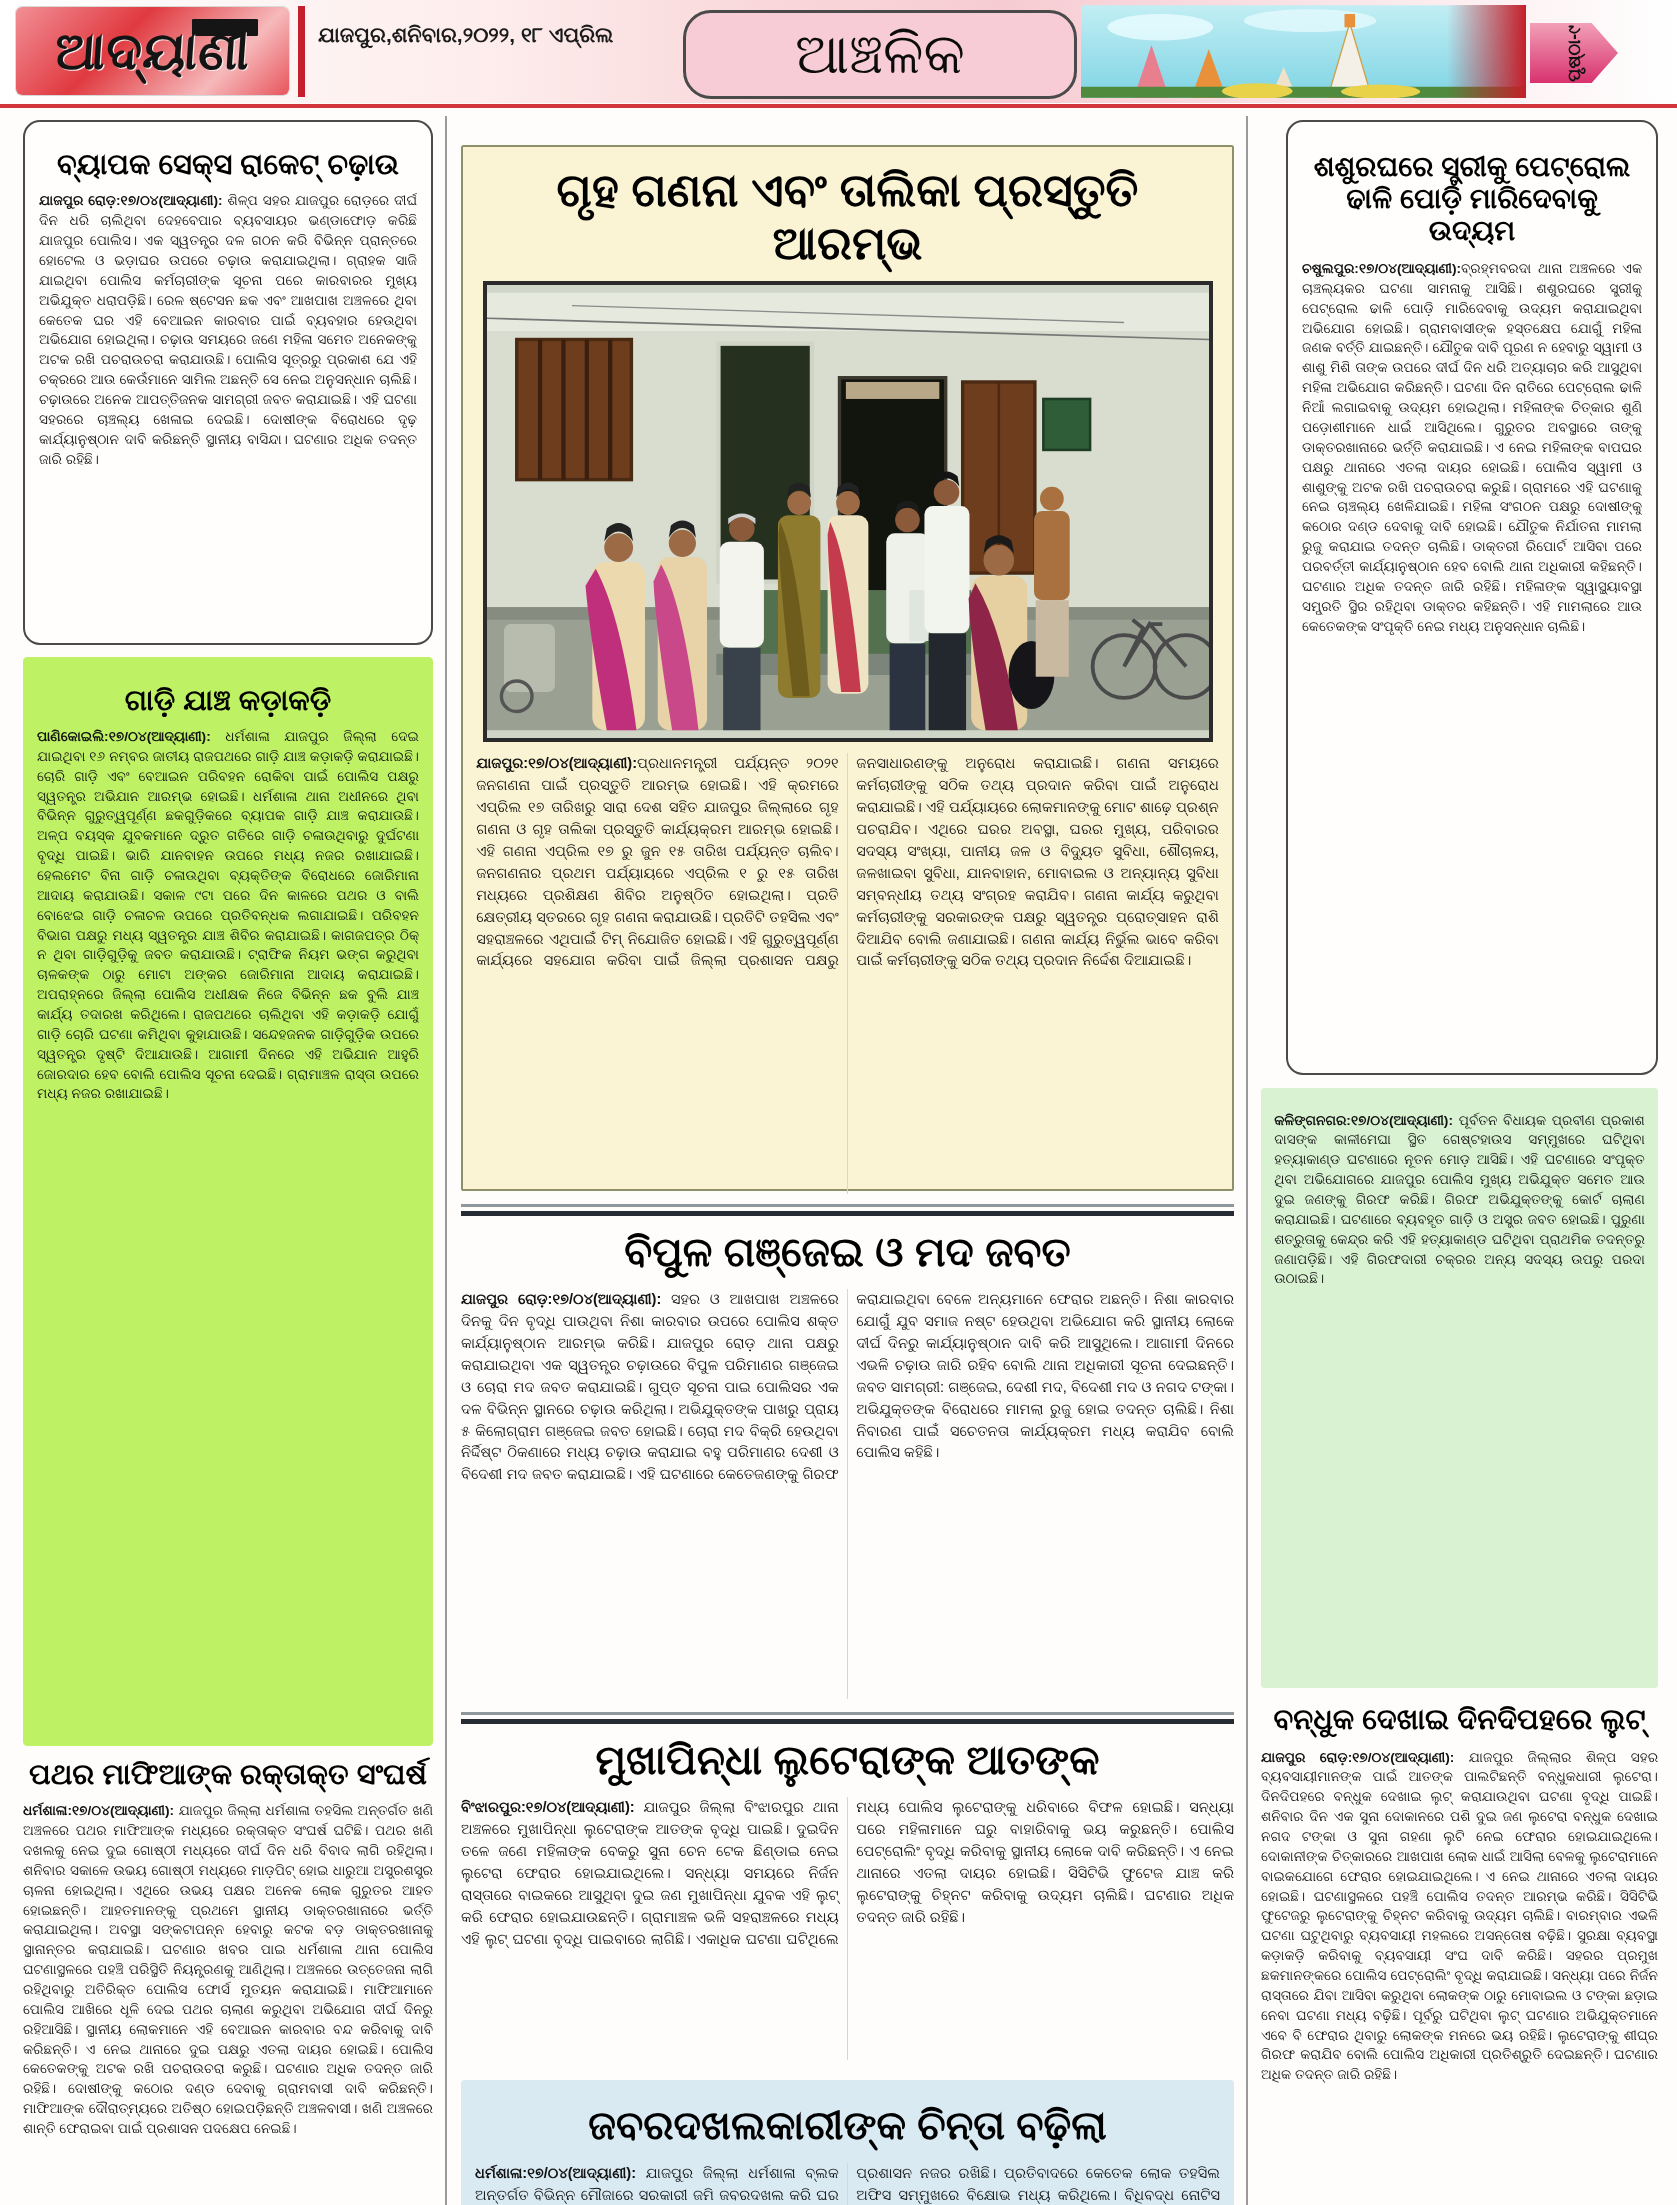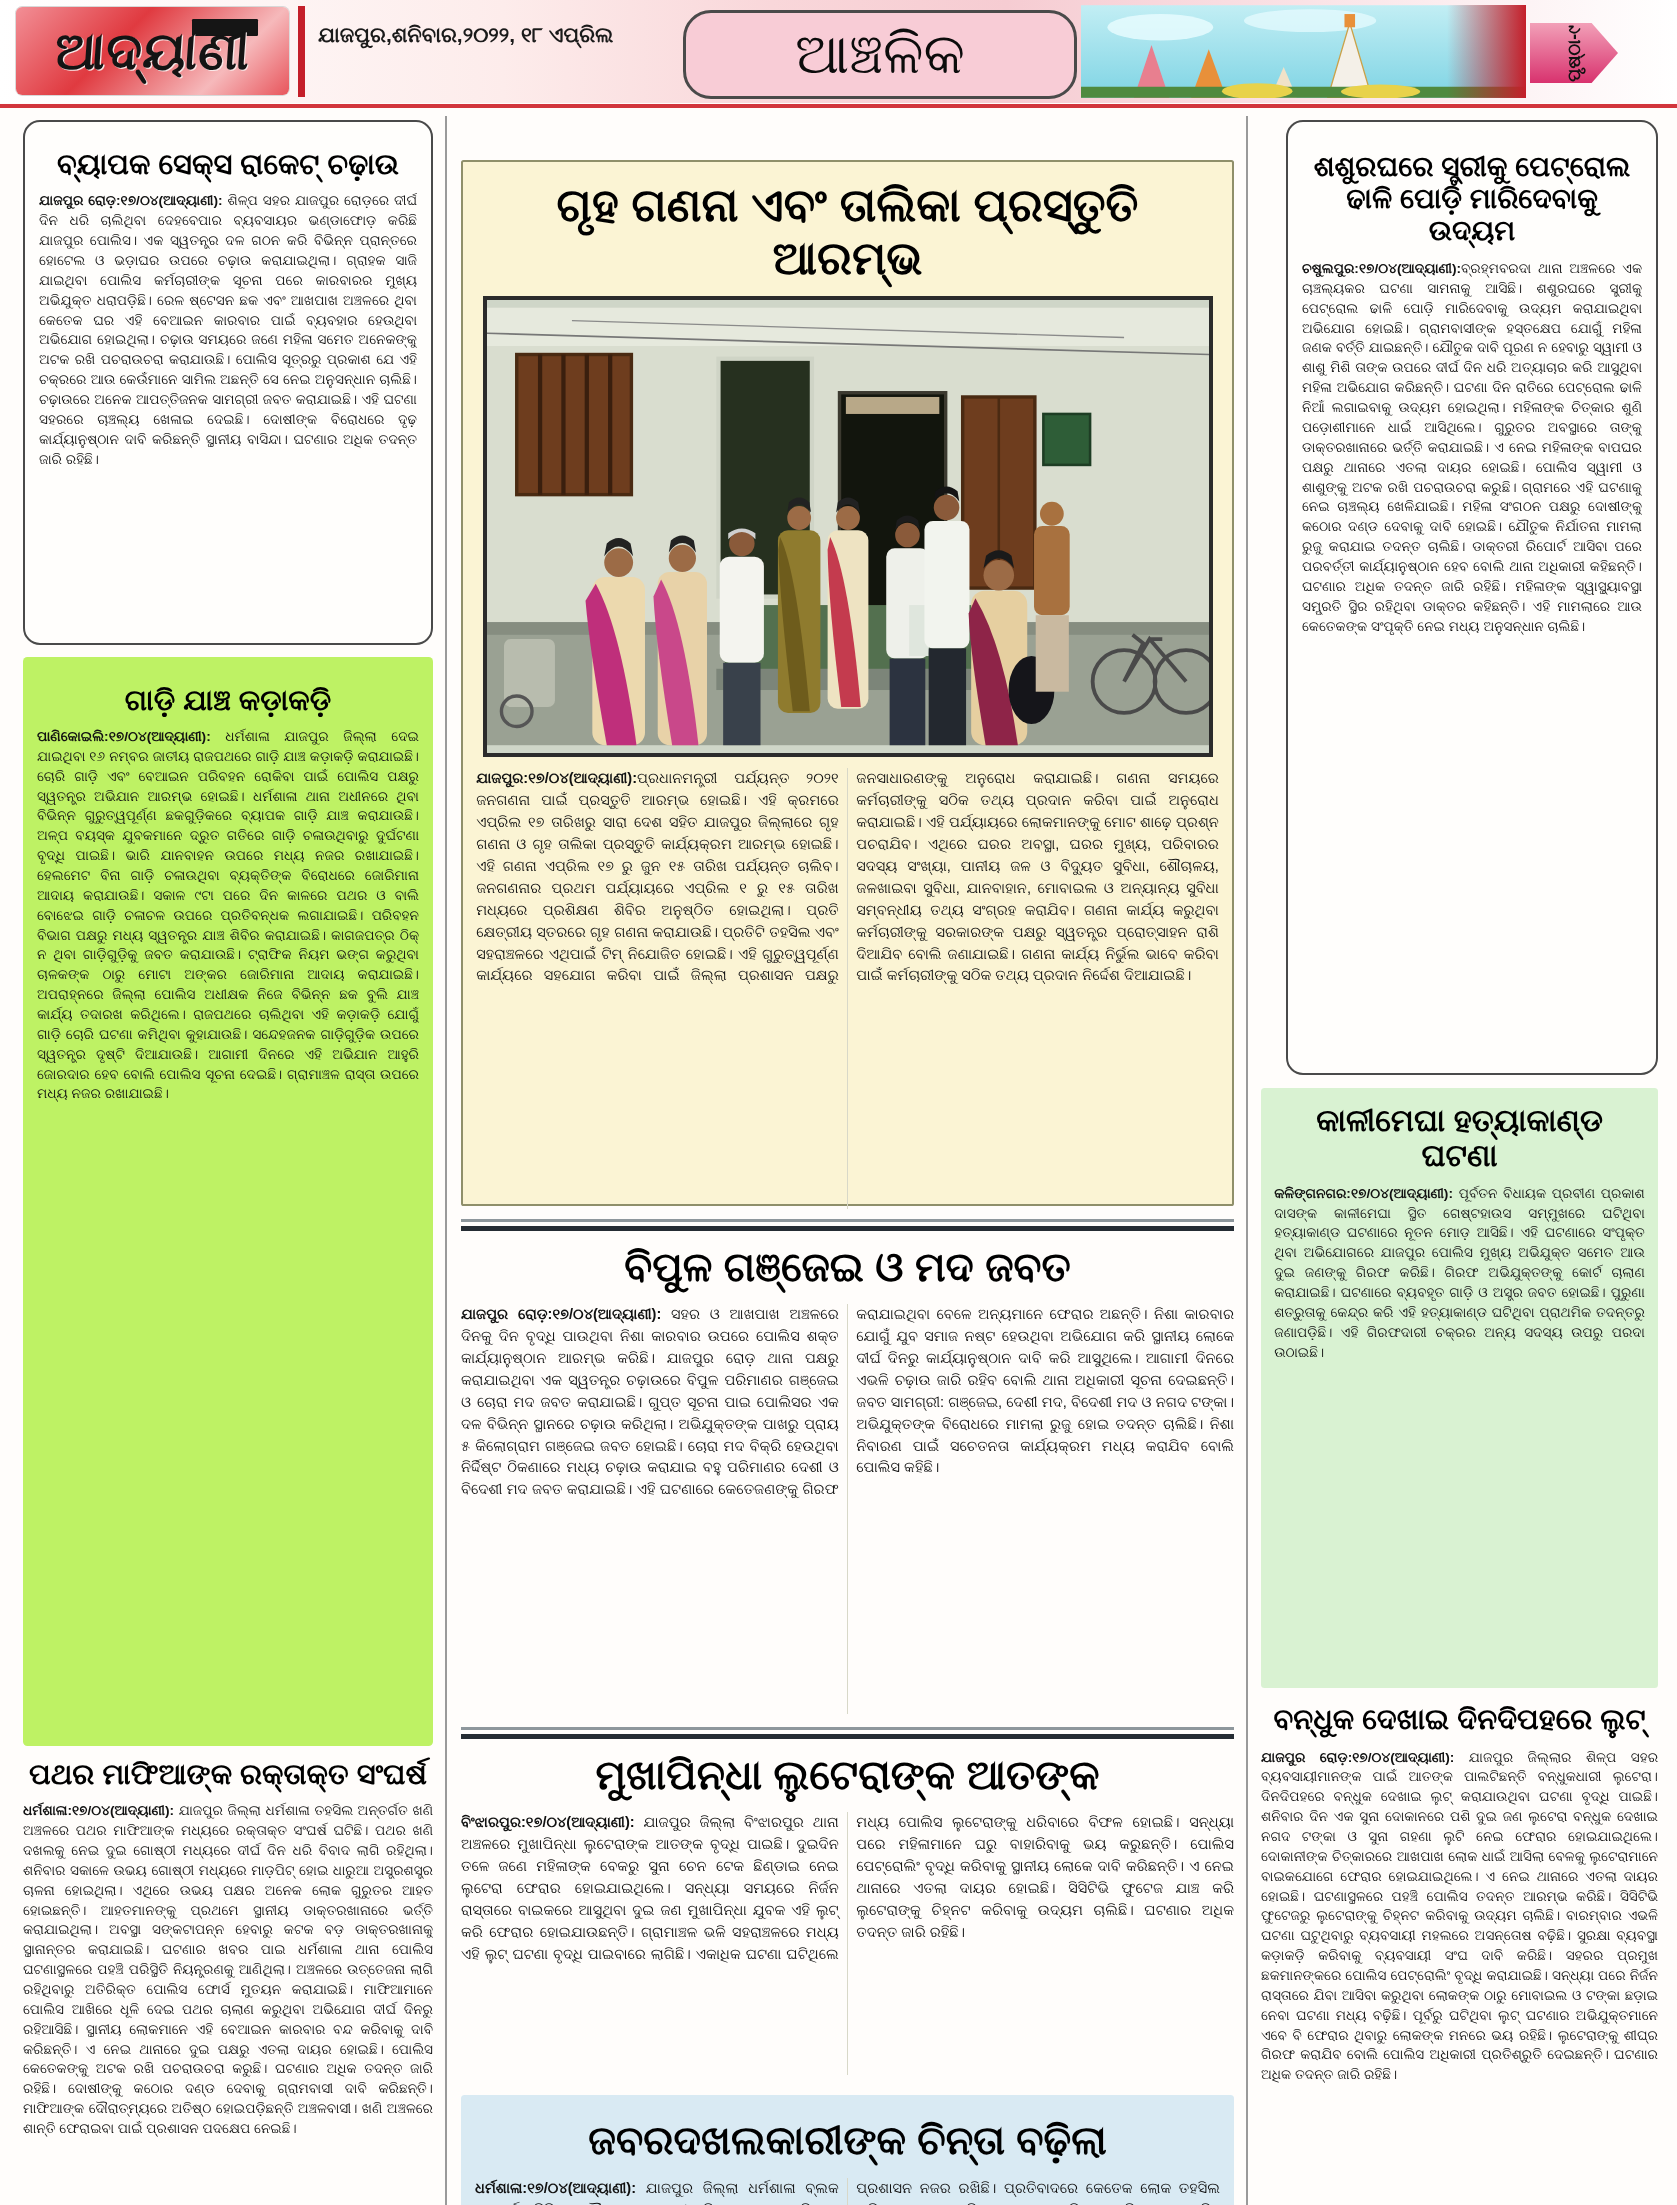--- a/index.html
+++ b/index.html
@@ -52,21 +52,21 @@
   .two-col{column-count:2;column-gap:17.6px;column-rule:0.9px solid #d8d8c8;font-size:14.6px;line-height:1.5;}
 
   .boxed{box-sizing:border-box;}
   .box-round{border:2.6px solid #4a4a4a;border-radius:17px;background:#fffefc;padding:26px 14px;}
   .box-l1{height:525px;margin-top:4.4px;}
   .box-pink{background:#bef264;border-radius:4.4px;padding:27px 14px;height:1089px;margin-top:11.5px;}
   .l3-wrap{margin-top:12.3px;}
   .h-l1{height:415px;} .h-l2{height:988px;} .h-l3{height:895px;}
 
   .box-cream{border:2.2px solid #8f8f6a;background:#fbf4d4;border-radius:2.6px;padding:12.3px 13.2px;
-             height:1046px;margin-top:44px;}
+             height:1046px;margin-top:29px;}
   .photo-frame{width:730px;height:461px;margin:2.6px auto 0;border:4px solid #2b2b2b;background:#cfd6c8;
                box-sizing:border-box;overflow:hidden;}
   .h-c1{height:441px;margin-top:11.5px;}
   .h-c2{height:410px;} .h-c3{height:263px;} .h-c4{height:356px;}
   .sep{margin:13.2px 0;height:3.5px;border-top:3.5px solid #8e979c;border-bottom:5.3px solid #252c33;}
   .box-blue{background:#d9eaf3;border-radius:3.5px;padding:15px 14px;height:498px;margin-top:19.4px;box-sizing:border-box;}
 
   .box-r1{height:955px;margin-top:4.4px;margin-left:25px;}
   .h-r1{height:820px;}
   .box-green{background:#d9f2d2;border-radius:3.5px;padding:13.2px 13.2px;height:600px;margin-top:12.3px;box-sizing:border-box;}
@@ -248,21 +248,20 @@
     </article>
   </section>
 
   <section class="col col-right">
     <article class="boxed box-round box-r1">
       <h2 class="hl hl-r1">ଶଶୁରଘରେ ସ୍ତ୍ରୀକୁ ପେଟ୍ରୋଲ ଢାଳି ପୋଡ଼ି ମାରିଦେବାକୁ ଉଦ୍ୟମ</h2>
       <p class="body h-r1"><b class="dateline">ଚଷୁଲପୁର:୧୭/୦୪(ଆଦ୍ୟାଣୀ):</b><span>ବ୍ରହ୍ମବରଦା ଥାନା ଅଞ୍ଚଳରେ ଏକ ଚାଞ୍ଚଲ୍ୟକର ଘଟଣା ସାମନାକୁ ଆସିଛି। ଶଶୁରଘରେ ସ୍ତ୍ରୀକୁ ପେଟ୍ରୋଲ ଢାଳି ପୋଡ଼ି ମାରିଦେବାକୁ ଉଦ୍ୟମ କରାଯାଇଥିବା ଅଭିଯୋଗ ହୋଇଛି। ଗ୍ରାମବାସୀଙ୍କ ହସ୍ତକ୍ଷେପ ଯୋଗୁଁ ମହିଳା ଜଣକ ବର୍ତ୍ତି ଯାଇଛନ୍ତି। ଯୌତୁକ ଦାବି ପୂରଣ ନ ହେବାରୁ ସ୍ୱାମୀ ଓ ଶାଶୁ ମିଶି ତାଙ୍କ ଉପରେ ଦୀର୍ଘ ଦିନ ଧରି ଅତ୍ୟାଚାର କରି ଆସୁଥିବା ମହିଳା ଅଭିଯୋଗ କରିଛନ୍ତି। ଘଟଣା ଦିନ ରାତିରେ ପେଟ୍ରୋଲ ଢାଳି ନିଆଁ ଲଗାଇବାକୁ ଉଦ୍ୟମ ହୋଇଥିଲା। ମହିଳାଙ୍କ ଚିତ୍କାର ଶୁଣି ପଡ଼ୋଶୀମାନେ ଧାଇଁ ଆସିଥିଲେ। ଗୁରୁତର ଅବସ୍ଥାରେ ତାଙ୍କୁ ଡାକ୍ତରଖାନାରେ ଭର୍ତ୍ତି କରାଯାଇଛି। ଏ ନେଇ ମହିଳାଙ୍କ ବାପଘର ପକ୍ଷରୁ ଥାନାରେ ଏତଲା ଦାୟର ହୋଇଛି। ପୋଲିସ ସ୍ୱାମୀ ଓ ଶାଶୁଙ୍କୁ ଅଟକ ରଖି ପଚରାଉଚରା କରୁଛି। ଗ୍ରାମରେ ଏହି ଘଟଣାକୁ ନେଇ ଚାଞ୍ଚଲ୍ୟ ଖେଳିଯାଇଛି। ମହିଳା ସଂଗଠନ ପକ୍ଷରୁ ଦୋଷୀଙ୍କୁ କଠୋର ଦଣ୍ଡ ଦେବାକୁ ଦାବି ହୋଇଛି। ଯୌତୁକ ନିର୍ଯାତନା ମାମଲା ରୁଜୁ କରାଯାଇ ତଦନ୍ତ ଚାଲିଛି। ଡାକ୍ତରୀ ରିପୋର୍ଟ ଆସିବା ପରେ ପରବର୍ତ୍ତୀ କାର୍ଯ୍ୟାନୁଷ୍ଠାନ ହେବ ବୋଲି ଥାନା ଅଧିକାରୀ କହିଛନ୍ତି। ଘଟଣାର ଅଧିକ ତଦନ୍ତ ଜାରି ରହିଛି। ମହିଳାଙ୍କ ସ୍ୱାସ୍ଥ୍ୟାବସ୍ଥା ସମ୍ପ୍ରତି ସ୍ଥିର ରହିଥିବା ଡାକ୍ତର କହିଛନ୍ତି। ଏହି ମାମଲାରେ ଆଉ କେତେକଙ୍କ ସଂପୃକ୍ତି ନେଇ ମଧ୍ୟ ଅନୁସନ୍ଧାନ ଚାଲିଛି।</span></p>
     </article>
 
     <article class="boxed box-green">
-      <h2 class="hl hl-green">କାଳୀମେଘା ହତ୍ୟାକାଣ୍ଡ ଘଟଣା</h2>
       <p class="body h-r2"><b class="dateline">କଳିଙ୍ଗନଗର:୧୭/୦୪(ଆଦ୍ୟାଣୀ):</b> <span>ପୂର୍ବତନ ବିଧାୟକ ପ୍ରବୀଣ ପ୍ରକାଶ ଦାସଙ୍କ କାଳୀମେଘା ସ୍ଥିତ ଗେଷ୍ଟହାଉସ ସମ୍ମୁଖରେ ଘଟିଥିବା ହତ୍ୟାକାଣ୍ଡ ଘଟଣାରେ ନୂତନ ମୋଡ଼ ଆସିଛି। ଏହି ଘଟଣାରେ ସଂପୃକ୍ତ ଥିବା ଅଭିଯୋଗରେ ଯାଜପୁର ପୋଲିସ ମୁଖ୍ୟ ଅଭିଯୁକ୍ତ ସମେତ ଆଉ ଦୁଇ ଜଣଙ୍କୁ ଗିରଫ କରିଛି। ଗିରଫ ଅଭିଯୁକ୍ତଙ୍କୁ କୋର୍ଟ ଚାଲାଣ କରାଯାଇଛି। ଘଟଣାରେ ବ୍ୟବହୃତ ଗାଡ଼ି ଓ ଅସ୍ତ୍ର ଜବତ ହୋଇଛି। ପୁରୁଣା ଶତ୍ରୁତାକୁ କେନ୍ଦ୍ର କରି ଏହି ହତ୍ୟାକାଣ୍ଡ ଘଟିଥିବା ପ୍ରାଥମିକ ତଦନ୍ତରୁ ଜଣାପଡ଼ିଛି। ଏହି ଗିରଫଦାରୀ ଚକ୍ରର ଅନ୍ୟ ସଦସ୍ୟ ଉପରୁ ପରଦା ଉଠାଇଛି।</span></p>
     </article>
 
     <article class="r3-wrap">
       <h2 class="hl hl-r3">ବନ୍ଧୁକ ଦେଖାଇ ଦିନଦିପହରେ ଲୁଟ୍</h2>
       <p class="body h-r3"><b class="dateline">ଯାଜପୁର ରୋଡ଼:୧୭/୦୪(ଆଦ୍ୟାଣୀ):</b> <span>ଯାଜପୁର ଜିଲ୍ଲାର ଶିଳ୍ପ ସହର ବ୍ୟବସାୟୀମାନଙ୍କ ପାଇଁ ଆତଙ୍କ ପାଲଟିଛନ୍ତି ବନ୍ଧୁକଧାରୀ ଲୁଟେରା। ଦିନଦିପହରେ ବନ୍ଧୁକ ଦେଖାଇ ଲୁଟ୍ କରାଯାଉଥିବା ଘଟଣା ବୃଦ୍ଧି ପାଇଛି। ଶନିବାର ଦିନ ଏକ ସୁନା ଦୋକାନରେ ପଶି ଦୁଇ ଜଣ ଲୁଟେରା ବନ୍ଧୁକ ଦେଖାଇ ନଗଦ ଟଙ୍କା ଓ ସୁନା ଗହଣା ଲୁଟି ନେଇ ଫେରାର ହୋଇଯାଇଥିଲେ। ଦୋକାନୀଙ୍କ ଚିତ୍କାରରେ ଆଖପାଖ ଲୋକ ଧାଇଁ ଆସିଲା ବେଳକୁ ଲୁଟେରାମାନେ ବାଇକଯୋଗେ ଫେରାର ହୋଇଯାଇଥିଲେ। ଏ ନେଇ ଥାନାରେ ଏତଲା ଦାୟର ହୋଇଛି। ଘଟଣାସ୍ଥଳରେ ପହଞ୍ଚି ପୋଲିସ ତଦନ୍ତ ଆରମ୍ଭ କରିଛି। ସିସିଟିଭି ଫୁଟେଜରୁ ଲୁଟେରାଙ୍କୁ ଚିହ୍ନଟ କରିବାକୁ ଉଦ୍ୟମ ଚାଲିଛି। ବାରମ୍ବାର ଏଭଳି ଘଟଣା ଘଟୁଥିବାରୁ ବ୍ୟବସାୟୀ ମହଲରେ ଅସନ୍ତୋଷ ବଢ଼ିଛି। ସୁରକ୍ଷା ବ୍ୟବସ୍ଥା କଡ଼ାକଡ଼ି କରିବାକୁ ବ୍ୟବସାୟୀ ସଂଘ ଦାବି କରିଛି। ସହରର ପ୍ରମୁଖ ଛକମାନଙ୍କରେ ପୋଲିସ ପେଟ୍ରୋଲିଂ ବୃଦ୍ଧି କରାଯାଇଛି। ସନ୍ଧ୍ୟା ପରେ ନିର୍ଜନ ରାସ୍ତାରେ ଯିବା ଆସିବା କରୁଥିବା ଲୋକଙ୍କ ଠାରୁ ମୋବାଇଲ ଓ ଟଙ୍କା ଛଡ଼ାଇ ନେବା ଘଟଣା ମଧ୍ୟ ବଢ଼ିଛି। ପୂର୍ବରୁ ଘଟିଥିବା ଲୁଟ୍ ଘଟଣାର ଅଭିଯୁକ୍ତମାନେ ଏବେ ବି ଫେରାର ଥିବାରୁ ଲୋକଙ୍କ ମନରେ ଭୟ ରହିଛି। ଲୁଟେରାଙ୍କୁ ଶୀଘ୍ର ଗିରଫ କରାଯିବ ବୋଲି ପୋଲିସ ଅଧିକାରୀ ପ୍ରତିଶ୍ରୁତି ଦେଇଛନ୍ତି। ଘଟଣାର ଅଧିକ ତଦନ୍ତ ଜାରି ରହିଛି।</span></p>
     </article>
   </section>
 
 </div>

